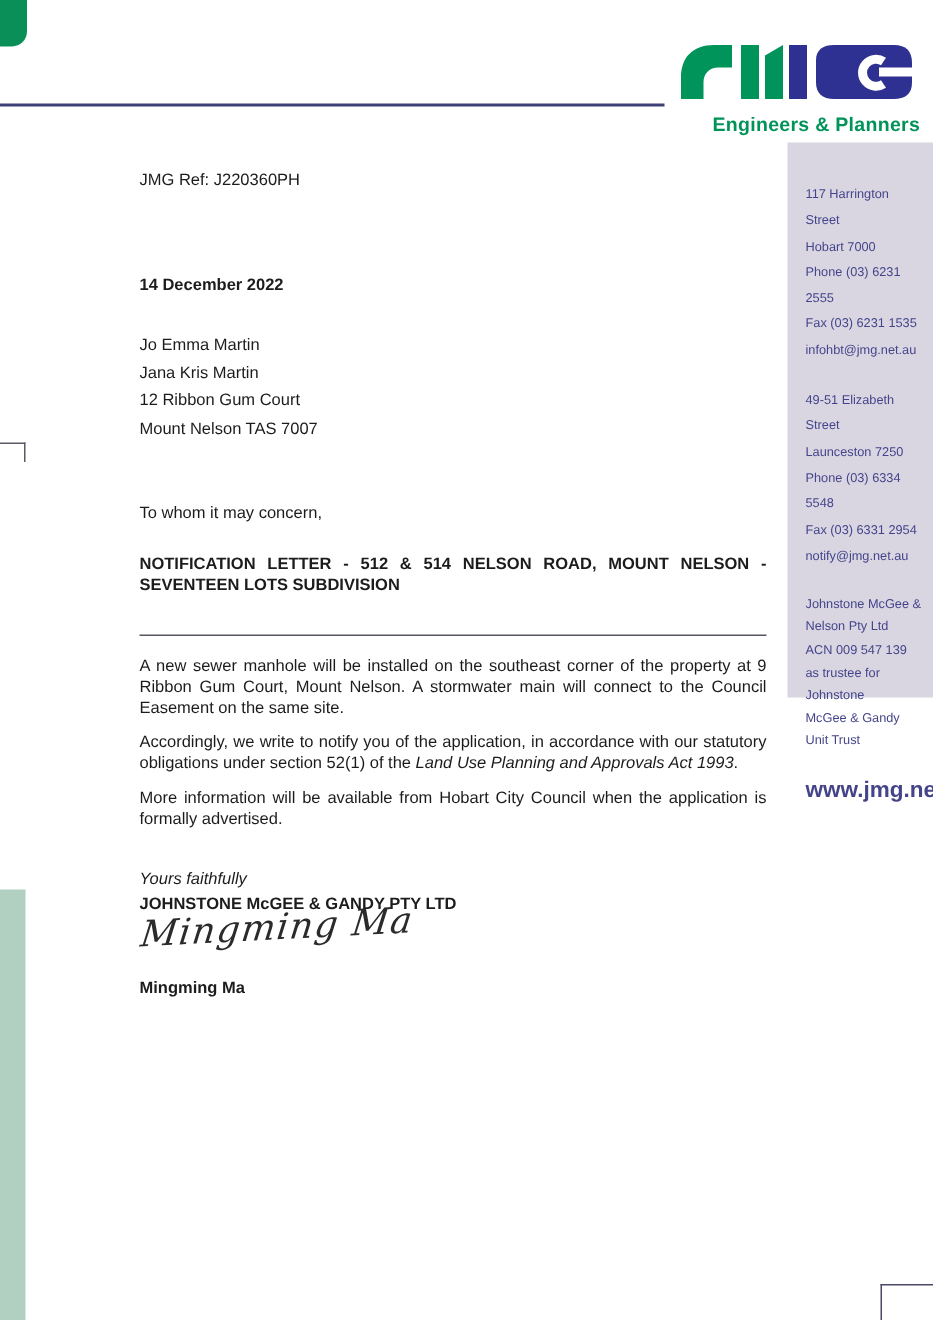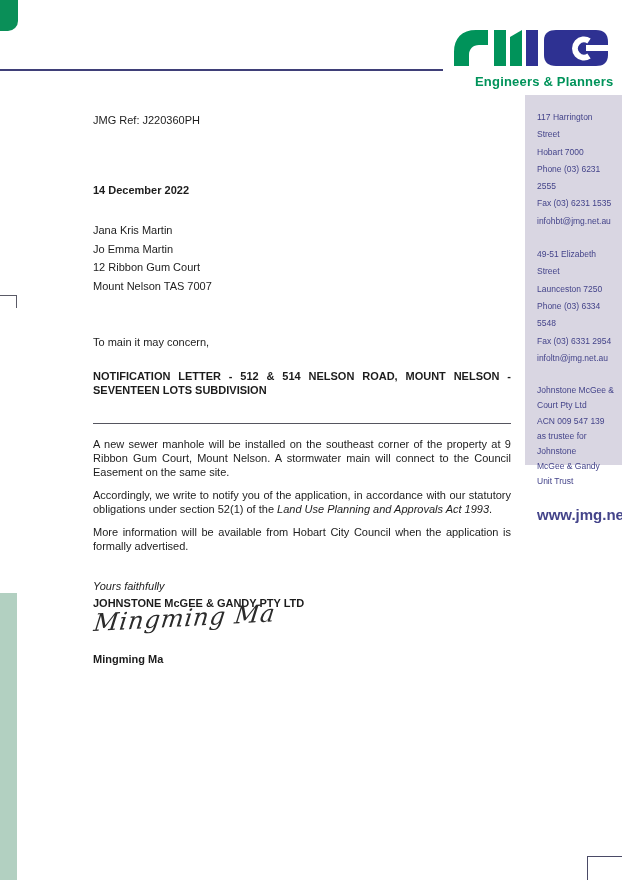--- a/index.html
+++ b/index.html
@@ -58,21 +58,21 @@
     color: #00935a;
     white-space: nowrap;
     padding-left: 23px;
   }
 
   
   .sidebar {
     position: absolute; left: 525px; top: 95px;
     width: 97px; height: 370px;
     background: #d9d6e2;
-    padding: 14px 8px 0 12px;
+    padding: 26px 8px 0 12px;
     color: #44448a;
     font-size: 8.5px;
   }
   .sidebar .group { margin-bottom: 16px; }
   .sidebar .group.contact div { line-height: 17.3px; }
   .sidebar .group.company div { line-height: 15.2px; }
   .sidebar .website {
     margin-top: 14px;
     font-weight: bold;
     font-size: 15px;
@@ -150,45 +150,45 @@
       <div>Hobart 7000</div>
       <div>Phone (03) 6231 2555</div>
       <div>Fax (03) 6231 1535</div>
       <div>infohbt@jmg.net.au</div>
     </div>
     <div class="group contact">
       <div>49-51 Elizabeth Street</div>
       <div>Launceston 7250</div>
       <div>Phone (03) 6334 5548</div>
       <div>Fax (03) 6331 2954</div>
-      <div>infoltn@jmg.net.au</div>
+      <div>notify@jmg.net.au</div>
     </div>
     <div class="group company">
       <div>Johnstone McGee &amp;</div>
-      <div>Court Pty Ltd</div>
+      <div>Nelson Pty Ltd</div>
       <div>ACN 009 547 139</div>
       <div>as trustee for Johnstone</div>
       <div>McGee &amp; Gandy</div>
       <div>Unit Trust</div>
     </div>
     <div class="website">www.jmg.net.au</div>
   </div>
 
   <div class="letter">
     <div class="ref-line">JMG Ref: J220360PH</div>
     <div class="date-line">14 December 2022</div>
 
     <div class="recipient">
+      <div>Jo Emma Martin</div>
       <div>Jana Kris Martin</div>
-      <div>Jo Emma Martin</div>
       <div>12 Ribbon Gum Court</div>
       <div>Mount Nelson TAS 7007</div>
     </div>
 
-    <div class="salutation">To main it may concern,</div>
+    <div class="salutation">To whom it may concern,</div>
 
     <div class="subject">NOTIFICATION LETTER - 512 &amp; 514 NELSON ROAD, MOUNT NELSON - SEVENTEEN LOTS SUBDIVISION</div>
 
     <p class="para">A new sewer manhole will be installed on the southeast corner of the property at 9 Ribbon Gum Court, Mount Nelson. A stormwater main will connect to the Council Easement on the same site.</p>
     <p class="para"><span>Accordingly, we write to notify you of the application, in accordance with our statutory obligations under section 52(1) of the </span><span class="it">Land Use Planning and Approvals Act 1993</span><span>.</span></p>
     <p class="para">More information will be available from Hobart City Council when the application is formally advertised.</p>
 
     <div class="closing">Yours faithfully</div>
     <div class="company-line">JOHNSTONE McGEE &amp; GANDY PTY LTD</div>
     <div class="signature">Mingming Ma</div>

